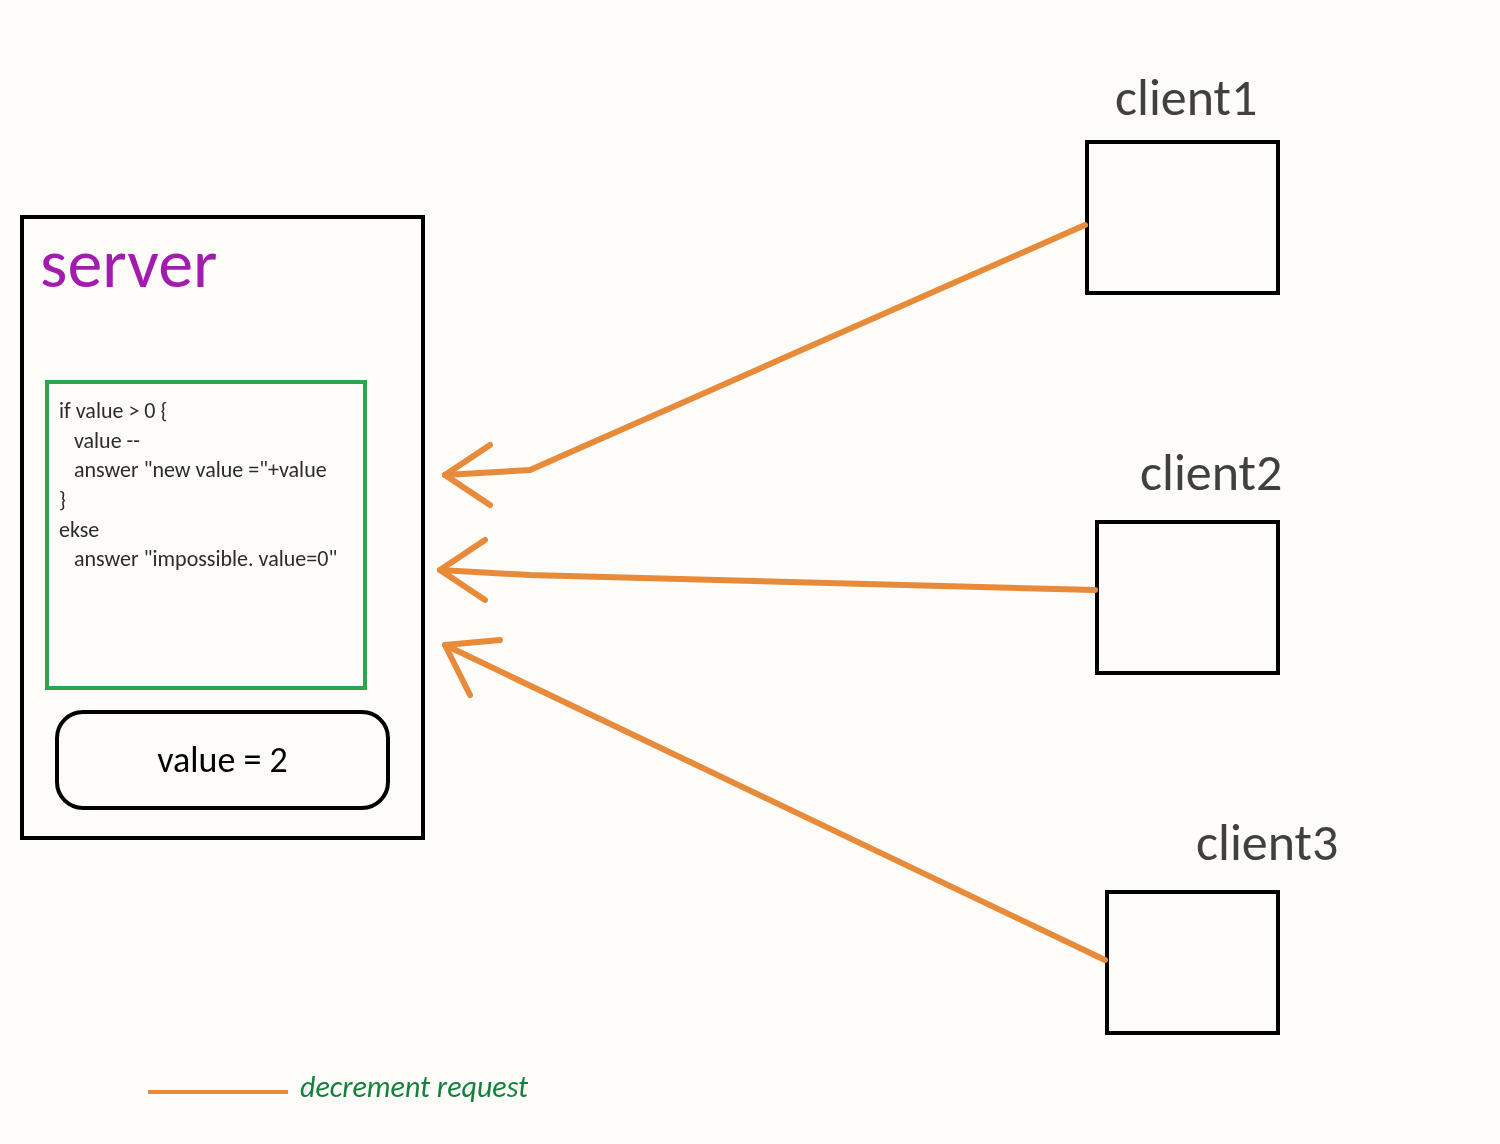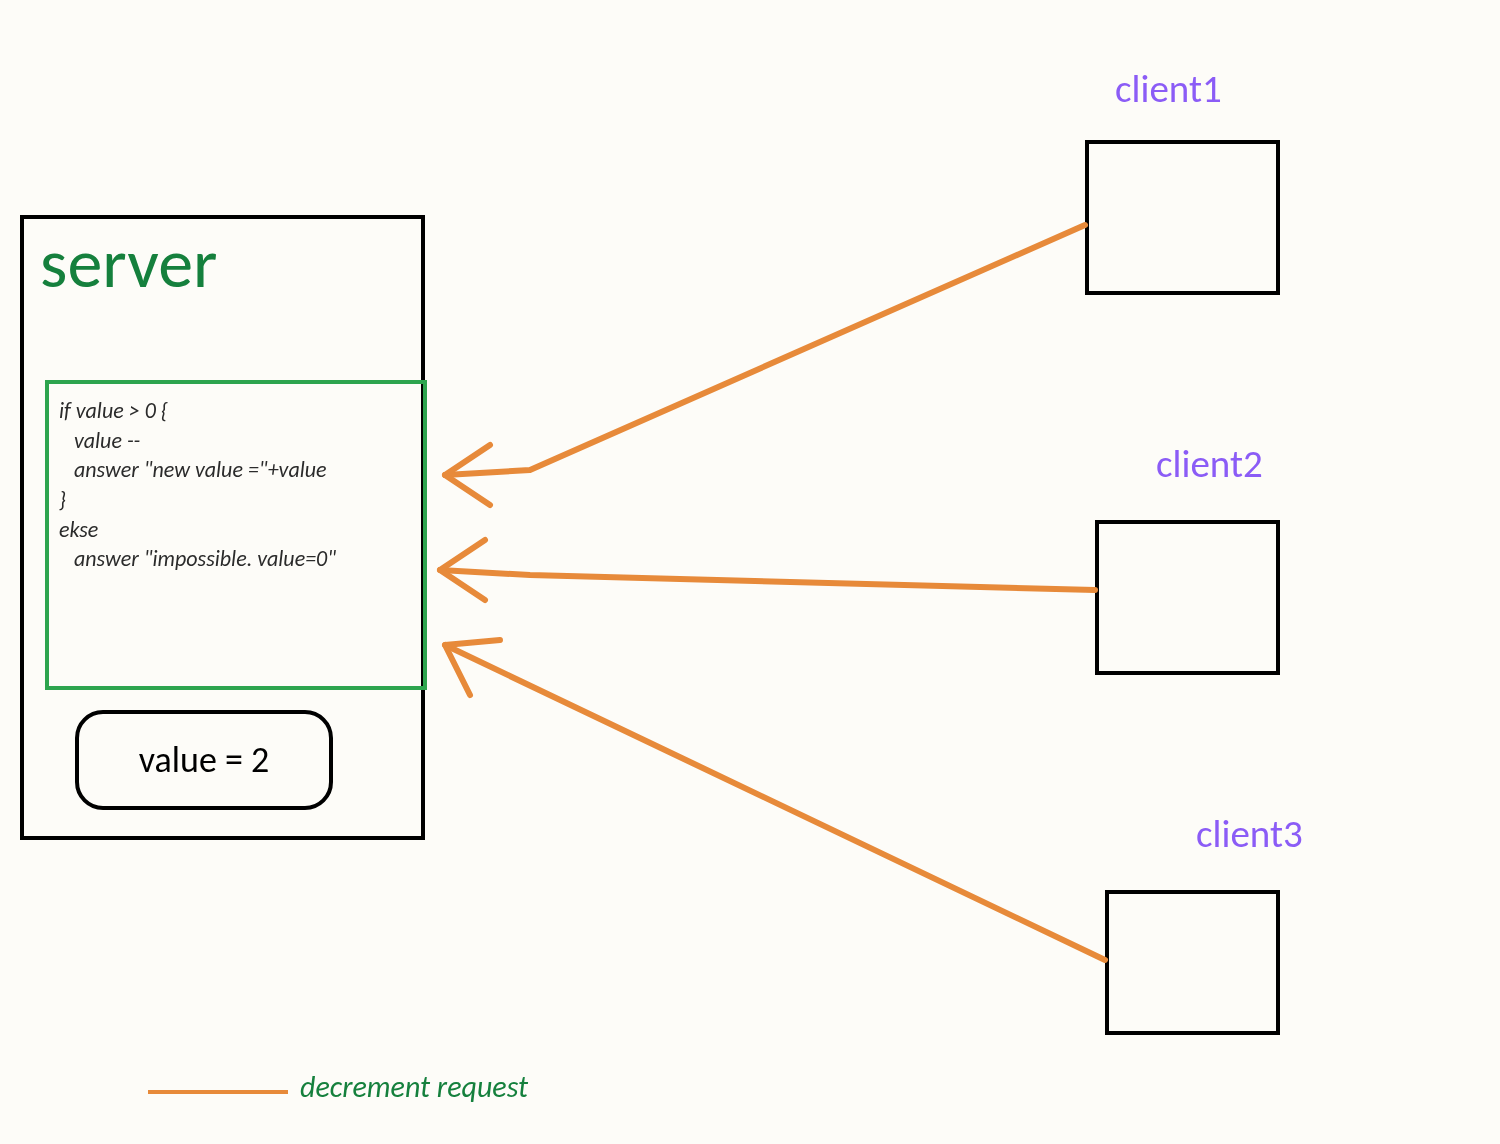--- a/index.html
+++ b/index.html
@@ -8,72 +8,70 @@
       height: 1144px;
       position: relative;
       background: #fdfcf8;
       font-family: Calibri, Arial, sans-serif;
     }
     .server-label {
       position: absolute;
       left: 40px;
       top: 220px;
       font-size: 70px;
-      color: #15803d;
+      color: #a21caf;
       text-align: center;
     }
     .server-box {
       position: absolute;
       left: 20px;
       top: 215px;
       width: 405px;
       height: 625px;
       border: 4px solid #000;
     }
     .code-box {
       position: absolute;
       left: 45px;
       top: 380px;
-      width: 382px;
+      width: 322px;
       height: 310px;
       border: 4px solid #2da44e;
       padding: 12px 10px;
       font-family: Calibri, Arial, sans-serif;
-      font-style: italic;
       font-size: 22px;
       line-height: 1.35;
       color: #2b2b2b;
       white-space: pre;
     }
     .value-box {
       position: absolute;
       left: 55px;
       top: 710px;
-      width: 258px;
+      width: 335px;
       height: 100px;
       border: 4px solid #000;
       border-radius: 28px;
       display: flex;
       align-items: center;
       justify-content: center;
       font-size: 36px;
-      margin-left: 20px;
     }
     .client-label {
       position: absolute;
-      font-size: 39px;
-      color: #8b5cf6;
+      font-size: 52px;
+      color: #404040;
     }
     .client-box {
       position: absolute;
       border: 4px solid #000;
     }
     .client1-label { left: 1115px; top: 65px; }
     .client1-box { left: 1085px; top: 140px; width: 195px; height: 155px; }
-    .client2-label { left: 1140px; top: 440px; margin-left: 16px; }
+    .client2-label { left: 1140px; top: 440px; }
     .client2-box { left: 1095px; top: 520px; width: 185px; height: 155px; }
     .client3-label { left: 1196px; top: 810px; }
     .client3-box { left: 1105px; top: 890px; width: 175px; height: 145px; }
     .legend-line {
       position: absolute;
       left: 148px;
       top: 1090px;
       width: 140px;
       height: 4px;
       background: #e78a3a;

